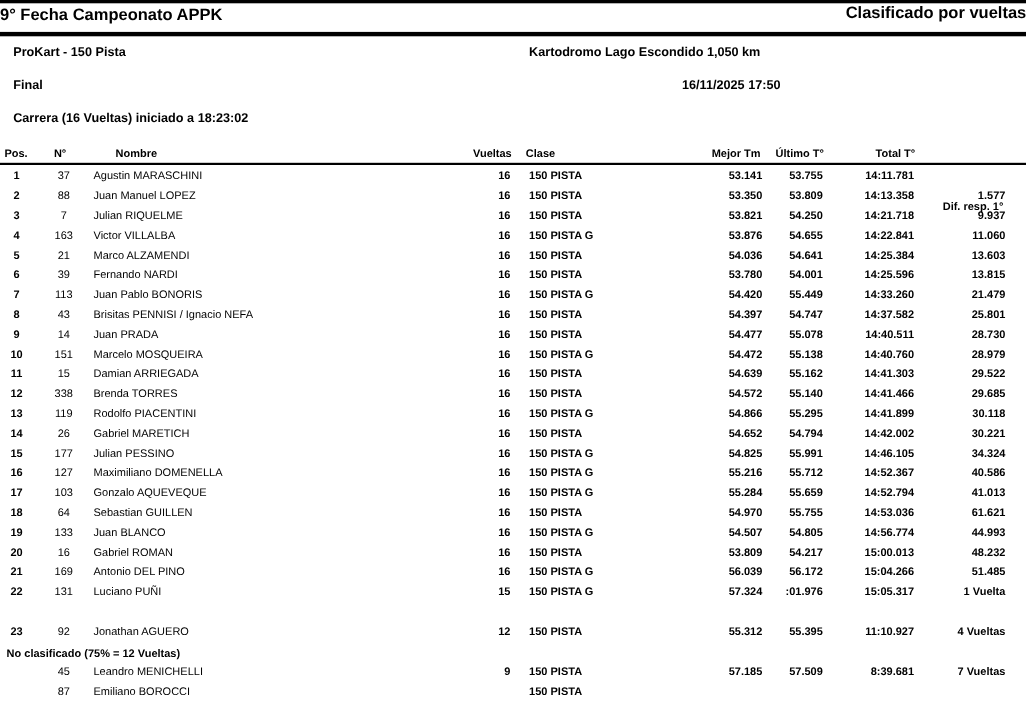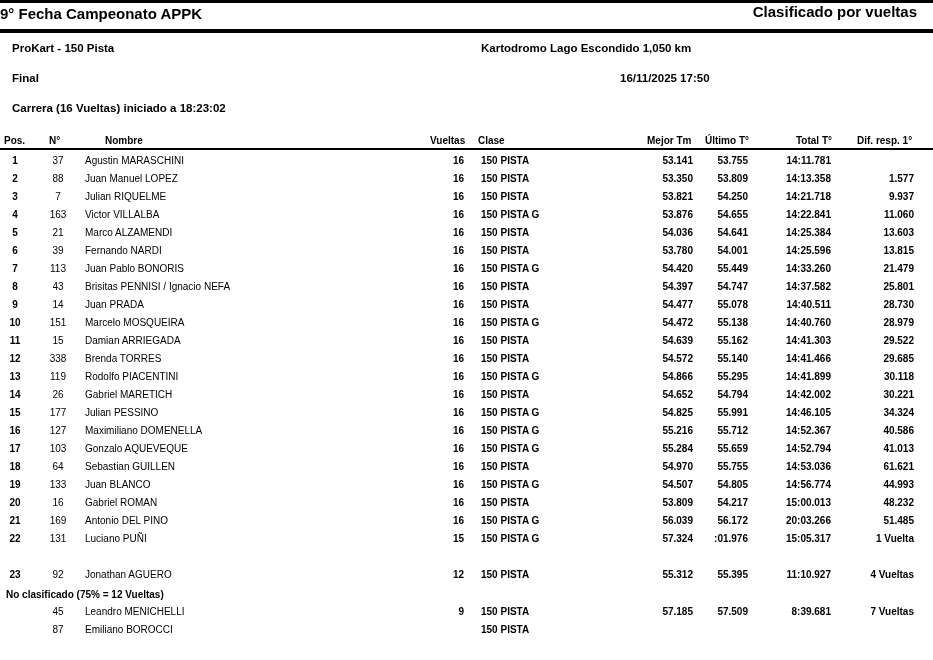--- a/index.html
+++ b/index.html
@@ -1,21 +1,21 @@
 <!DOCTYPE html>
 <html><head>
 <meta charset="utf-8">
 <style>
   html, body { margin: 0; padding: 0; background: #ffffff; }
   body { width: 933px; height: 660px; position: relative; overflow: hidden;
          font-family: "Liberation Sans", "DejaVu Sans", sans-serif; color: #000; }
   .bar-top { position: absolute; left: 0; top: 0; width: 933px; height: 3px; background: #000; }
   .bar-mid { position: absolute; left: 0; top: 29px; width: 933px; height: 4px; background: #000; }
   .title { position: absolute; left: 0; top: 5px; font-size: 15px; font-weight: bold; white-space: nowrap; }
-  .title-right { position: absolute; right: 16px; top: 3px; font-size: 15px; font-weight: bold; white-space: nowrap; }
+  .title-right { position: absolute; right: 0; top: 3px; font-size: 15px; font-weight: bold; white-space: nowrap; }
   .info { position: absolute; font-size: 11.5px; font-weight: bold; white-space: nowrap; }
   .hdr { position: absolute; top: 135px; font-size: 10px; font-weight: bold; white-space: nowrap; }
   .hdr-line { position: absolute; left: 0; top: 148px; width: 933px; height: 2px; background: #000; }
   .row { position: absolute; left: 0; width: 933px; height: 18px; font-size: 10px; }
   .cell { position: absolute; top: 0; white-space: nowrap; line-height: 13px; }
   .pos { left: 6px; width: 18px; text-align: center; font-weight: bold; }
   .num { left: 42px; width: 32px; text-align: center; }
   .name { left: 85px; }
   .laps { left: 430px; width: 34px; text-align: right; font-weight: bold; }
   .cls { left: 481px; font-weight: bold; }
@@ -41,21 +41,21 @@
 
 <div>
   <div class="hdr" style="left:4px;">Pos.</div>
   <div class="hdr" style="left:49px;">N°</div>
   <div class="hdr" style="left:85px;padding-left:20px;">Nombre</div>
   <div class="hdr" style="left:430px;">Vueltas</div>
   <div class="hdr" style="left:478px;">Clase</div>
   <div class="hdr" style="left:647px;">Mejor Tm</div>
   <div class="hdr" style="left:705px;">Último T°</div>
   <div class="hdr" style="left:796px;">Total T°</div>
-  <div class="hdr" style="left:857px;">Dif. resp. 1°</div>
+  <div class="hdr" style="left:857px;margin-top:48px;">Dif. resp. 1°</div>
 </div>
 <div class="hdr-line"></div>
 
 <div id="rows">
     <div class="row" style="top: 154px;">
       <div class="cell pos">1</div>
       <div class="cell num">37</div>
       <div class="cell name">Agustin MARASCHINI</div>
       <div class="cell laps">16</div>
       <div class="cell cls">150 PISTA</div>
@@ -274,21 +274,21 @@
       <div class="cell diff">48.232</div>
     </div>
     <div class="row" style="top: 514px;">
       <div class="cell pos">21</div>
       <div class="cell num">169</div>
       <div class="cell name">Antonio DEL PINO</div>
       <div class="cell laps">16</div>
       <div class="cell cls">150 PISTA G</div>
       <div class="cell best">56.039</div>
       <div class="cell last">56.172</div>
-      <div class="cell total">20:03.266</div>
+      <div class="cell total">15:04.266</div>
       <div class="cell diff">51.485</div>
     </div>
     <div class="row" style="top: 532px;">
       <div class="cell pos">22</div>
       <div class="cell num">131</div>
       <div class="cell name">Luciano PUÑI</div>
       <div class="cell laps">15</div>
       <div class="cell cls">150 PISTA G</div>
       <div class="cell best">57.324</div>
       <div class="cell last">:01.976</div>

